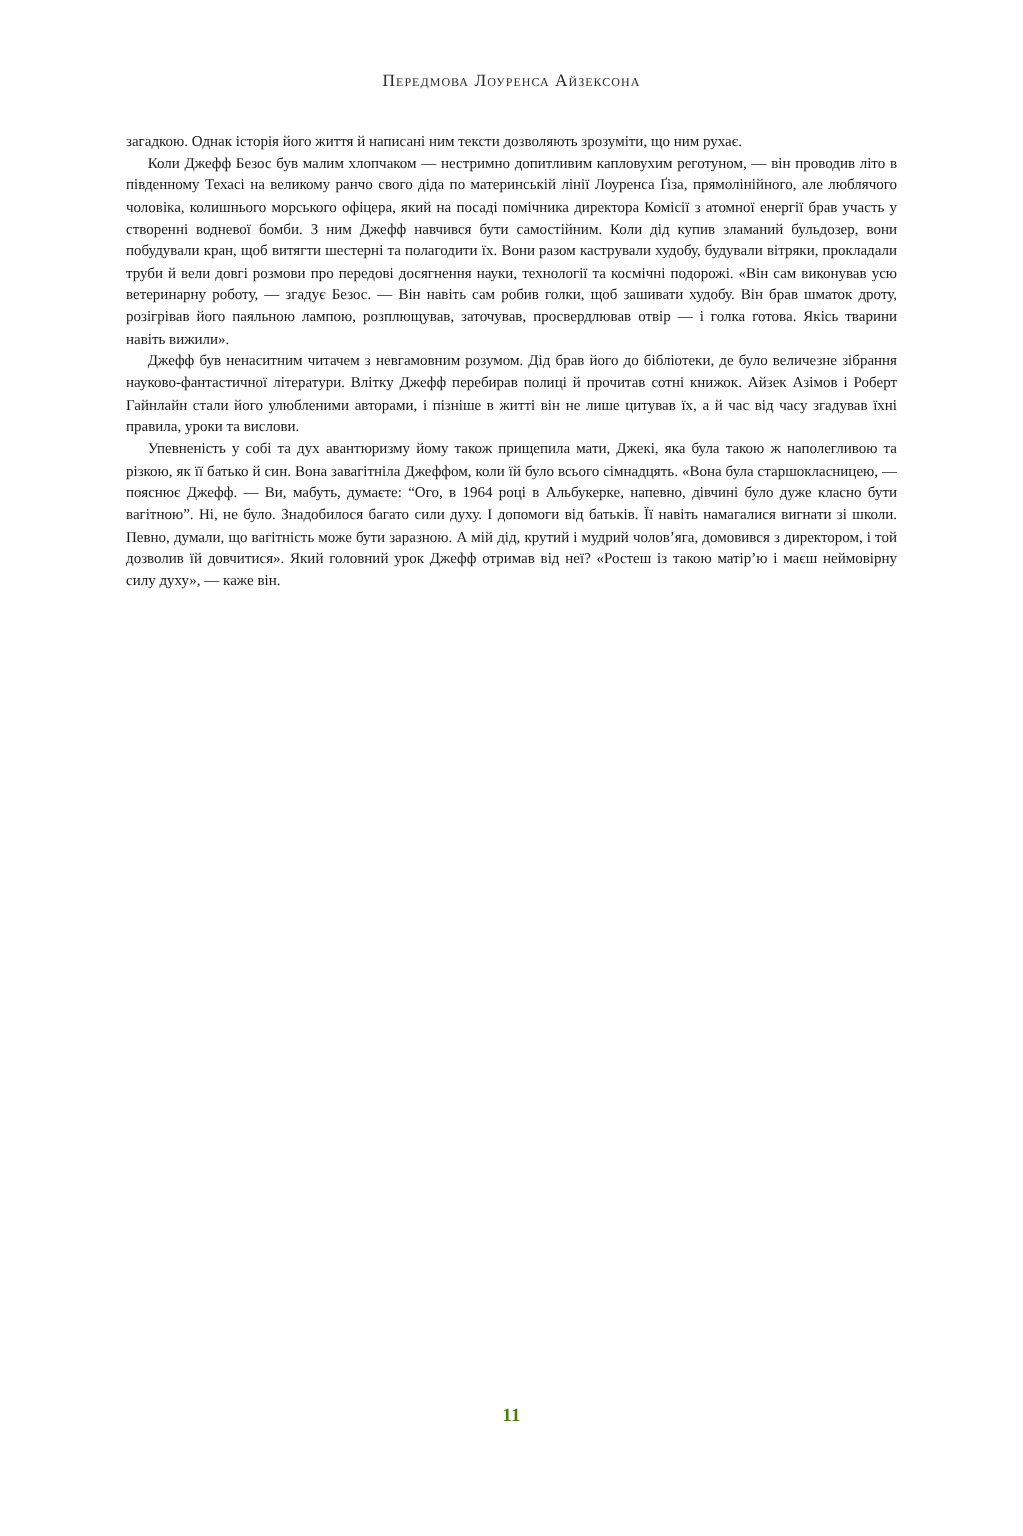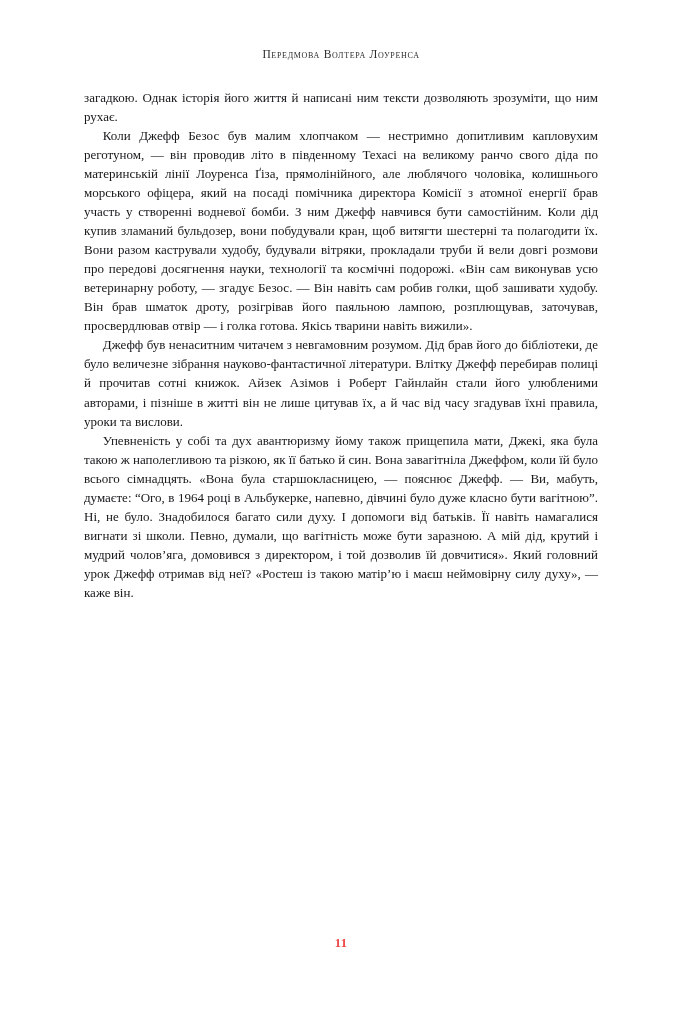--- a/index.html
+++ b/index.html
@@ -37,48 +37,48 @@
     font-family: "Liberation Serif", "DejaVu Serif", serif;
   }
   .body-col {
     position: absolute;
     top: 88px;
     left: 84px;
     width: 514px;
   }
   p.para {
     margin: 0;
-    font-size: 13px;
+    font-size: 10px;
     line-height: 1.465;
     text-align: justify;
     text-justify: inter-word;
     hyphens: manual;
     color: #17171a;
   }
   p.indent {
     text-indent: 1.45em;
   }
   .folio {
     position: absolute;
     top: 936px;
     left: 0;
     width: 682px;
     text-align: center;
     font-size: 12.5px;
     font-weight: bold;
-    color: #ef4444;
+    color: #4d7c0f;
     letter-spacing: 0.02em;
   }
 </style>
 </head>
 <body>
 
 <div class="page">
 
-  <div class="running-head">Передмова Волтера Лоуренса</div>
+  <div class="running-head">Передмова Лоуренса Айзексона</div>
 
   <div class="body-col">
     <p class="para">загадкою. Однак історія його життя й написані ним тексти дозволяють зрозуміти, що ним рухає.</p>
     <p class="para indent">Коли Джефф Безос був малим хлопчаком — нестримно допитливим капловухим реготуном, — він проводив літо в південному Техасі на великому ранчо свого діда по материнській лінії Лоуренса Ґіза, прямолінійного, але люблячого чоловіка, колишнього морського офіцера, який на посаді помічника директора Комісії з атомної енергії брав участь у створенні водневої бомби. З ним Джефф навчився бути самостійним. Коли дід купив зламаний бульдозер, вони побудували кран, щоб витягти шестерні та полагодити їх. Вони разом кастрували худобу, будували вітряки, прокладали труби й вели довгі розмови про передові досягнення науки, технології та космічні подорожі. «Він сам виконував усю ветеринарну роботу, — згадує Безос. — Він навіть сам робив голки, щоб зашивати худобу. Він брав шматок дроту, розігрівав його паяльною лампою, розплющував, заточував, просвердлював отвір — і голка готова. Якісь тварини навіть вижили».</p>
     <p class="para indent">Джефф був ненаситним читачем з невгамовним розумом. Дід брав його до бібліотеки, де було величезне зібрання науково-фантастичної літератури. Влітку Джефф перебирав полиці й прочитав сотні книжок. Айзек Азімов і Роберт Гайнлайн стали його улюбленими авторами, і пізніше в житті він не лише цитував їх, а й час від часу згадував їхні правила, уроки та вислови.</p>
     <p class="para indent">Упевненість у собі та дух авантюризму йому також прищепила мати, Джекі, яка була такою ж наполегливою та різкою, як її батько й син. Вона завагітніла Джеффом, коли їй було всього сімнадцять. «Вона була старшокласницею, — пояснює Джефф. — Ви, мабуть, думаєте: “Ого, в 1964 році в Альбукерке, напевно, дівчині було дуже класно бути вагітною”. Ні, не було. Знадобилося багато сили духу. І допомоги від батьків. Її навіть намагалися вигнати зі школи. Певно, думали, що вагітність може бути заразною. А мій дід, крутий і мудрий чолов’яга, домовився з директором, і той дозволив їй довчитися». Який головний урок Джефф отримав від неї? «Ростеш із такою матір’ю і маєш неймовірну силу духу», — каже він.</p>
   </div>
 
   <div class="folio">11</div>
 

